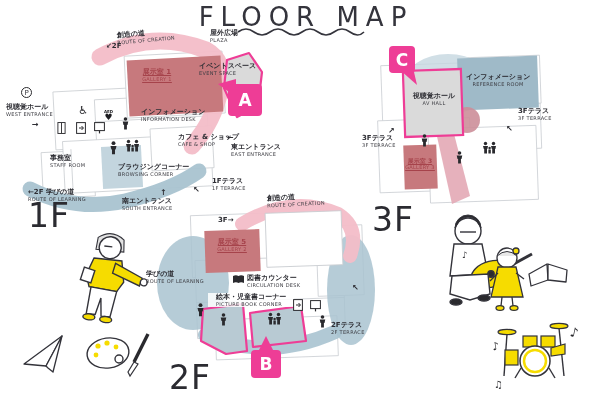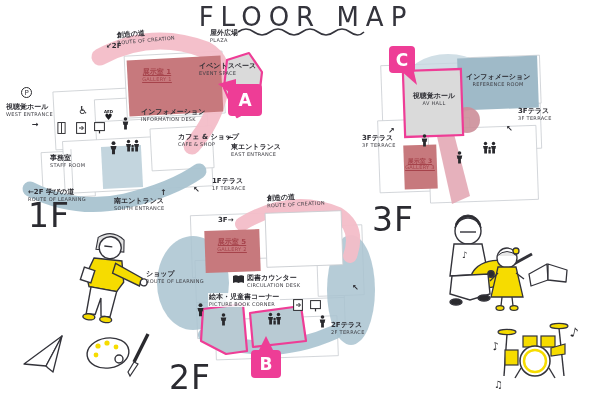--- a/index.html
+++ b/index.html
@@ -28,21 +28,21 @@
           font-size:17px;font-weight:bold;}
   .pict{position:absolute;fill:#2A2A2E;}
   .glyph{position:absolute;color:#2A2A2E;}
   .aed{position:absolute;text-align:center;color:#1E1E22;}
   .aed .t{font-size:4px;font-weight:bold;display:block;line-height:3px;}
   .aed .h{font-size:9px;line-height:8px;display:block;}
   .pcircle{position:absolute;width:11px;height:11px;border:1px solid #2A2A2E;border-radius:50%;
            font-size:7px;display:flex;align-items:center;justify-content:center;background:#fff;}
   .note{position:absolute;color:#2A2A2E;}
   .r-5{transform:rotate(-5deg);} .r-3{transform:rotate(-3deg);}
-  .whitebg{background:rgba(255,255,255,.85);padding:0 1px;}
+  .whitebg{background:rgba(255,255,255,.85);padding:0 8px;}
 </style>
 </head>
 <body>
 
 <div id="canvas">
 
   <svg id="bg" width="600" height="400" viewBox="0 0 600 400">
 
     <g stroke="#C9CDD1" stroke-width="0.8" fill="#FFFFFF" transform="rotate(-3 130 130)">
       <rect x="55" y="88" width="82" height="58"></rect>
@@ -263,26 +263,30 @@
       <path d="M1.2 4.6 H6.8 L6 8 H5.4 V12.4 H2.6 V8 H2 Z"></path>
   </svg>
   <svg class="pict" style="left:125px;top:139px" width="16" height="15" viewBox="0 0 16 14">
     <circle cx="3.5" cy="2" r="1.7"></circle>
       <path d="M1 4.4 H6 L5.4 7.6 H5 V12 H2.2 V7.6 H1.8 Z"></path>
     <circle cx="11.5" cy="2" r="1.7"></circle>
       <path d="M9 4.4 H14 L13.4 7.6 H13 V12 H10.2 V7.6 H9.8 Z"></path>
     <circle cx="7.6" cy="6.5" r="1.2"></circle>
       <path d="M6.4 8 H8.8 V12 H6.4 Z"></path>
   </svg>
+  <div class="lbl" style="left:118px;top:163px">
+    <div class="jp">ブラウジングコーナー</div>
+      <div class="en">BROWSING CORNER</div>
+  </div>
   <div class="lbl" style="left:28px;top:188px">
     <div class="jp">←2F 学びの道</div>
       <div class="en">ROUTE OF LEARNING</div>
   </div>
   <span class="arrow" style="left:160px;top:188px">↑</span>
-  <div class="lbl" style="left:114px;top:197px">
+  <div class="lbl" style="left:122px;top:197px">
     <div class="jp">南エントランス</div>
       <div class="en">SOUTH ENTRANCE</div>
   </div>
   <span class="arrow" style="left:193px;top:185px">↖</span>
   <div class="lbl" style="left:212px;top:177px">
     <div class="jp">1Fテラス</div>
       <div class="en">1F TERRACE</div>
   </div>
   <div class="floor-num" style="left:28px;top:196px">1F</div>
 
@@ -307,21 +311,21 @@
   <div class="lbl" style="left:208px;top:293px">
     <div class="jp whitebg">絵本・児童書コーナー</div>
       <div class="en whitebg">PICTURE BOOK CORNER</div>
   </div>
   <span class="arrow" style="left:352px;top:283px">↖</span>
   <div class="lbl" style="left:331px;top:321px">
     <div class="jp">2Fテラス</div>
       <div class="en">2F TERRACE</div>
   </div>
   <div class="lbl" style="left:146px;top:270px">
-    <div class="jp">ショップ</div>
+    <div class="jp">学びの道</div>
       <div class="en">ROUTE OF LEARNING</div>
   </div>
   <svg class="pict" style="left:196px;top:303px" width="9" height="14" viewBox="0 0 8 13">
     <circle cx="4" cy="2" r="1.8"></circle>
       <path d="M1.2 4.6 H6.8 L6 8 H5.4 V12.4 H2.6 V8 H2 Z"></path>
   </svg>
   <svg class="pict" style="left:219px;top:313px" width="9" height="13" viewBox="0 0 8 13">
     <circle cx="4" cy="2" r="1.8"></circle>
       <path d="M1.2 4.6 H6.8 L6 8 H5.4 V12.4 H2.6 V8 H2 Z"></path>
   </svg>

